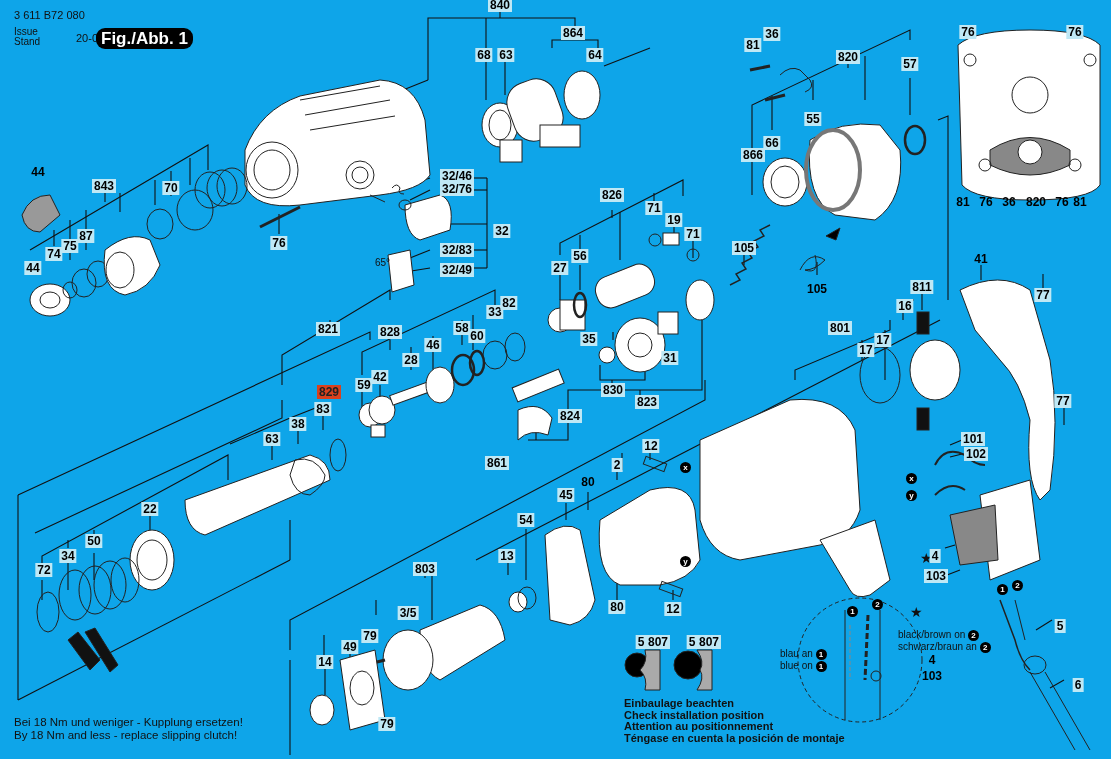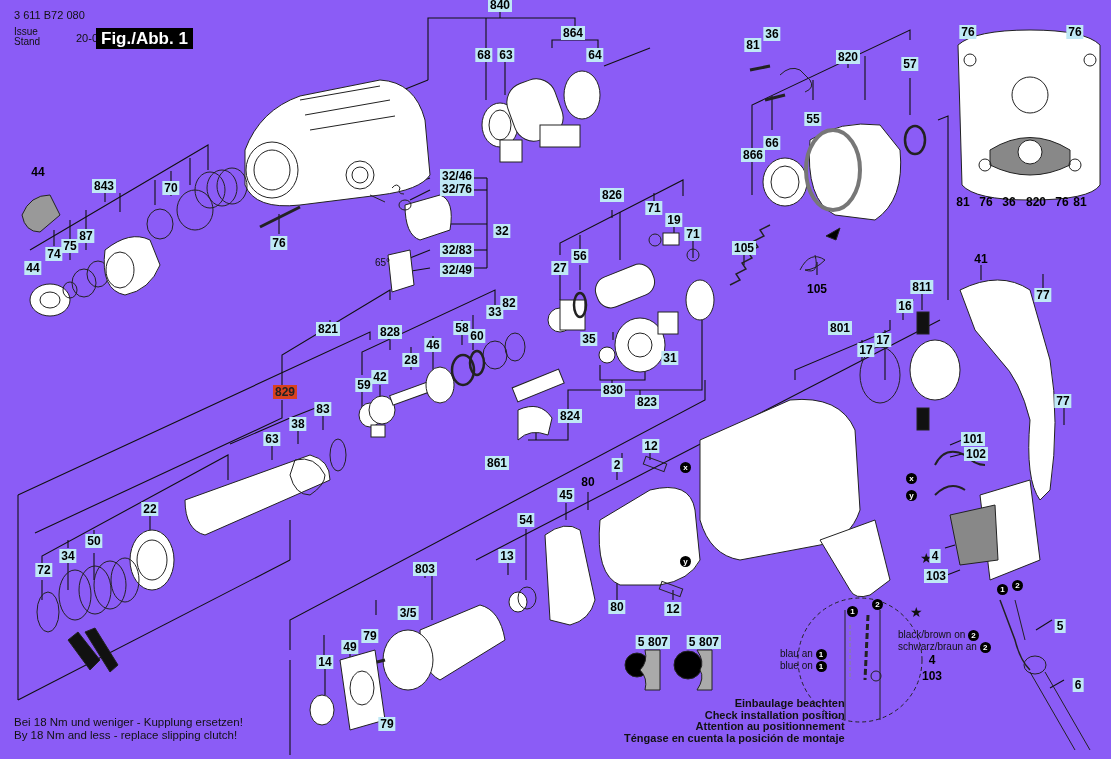--- a/index.html
+++ b/index.html
@@ -1,30 +1,30 @@
 <!DOCTYPE html>
 <html><head>
 <meta charset="utf-8">
 <style>
   html,body{margin:0;padding:0;background:#fff;}
-  #root{position:relative;width:1111px;height:759px;overflow:hidden;background:#8b5cf6;font-family:"Liberation Sans",sans-serif;color:#111;}
+  #root{position:relative;width:1111px;height:759px;overflow:hidden;background:#0ea5e9;font-family:"Liberation Sans",sans-serif;color:#111;}
   svg.diagram{position:absolute;left:0;top:0;width:1111px;height:759px;}
   .t{position:absolute;font-family:"Liberation Sans",sans-serif;white-space:nowrap;}
   .header-code{left:14px;top:9px;font-size:11px;}
   .issue{left:14px;top:27px;font-size:10px;line-height:10px;}
   .issue-date{left:52px;top:32px;font-size:11px;margin-left:24px;}
-  .fig{left:96px;top:28px;font-size:17px;font-weight:bold;background:#000;color:#fff;padding:1px 5px;line-height:19px;}
+  .fig{left:96px;top:28px;font-size:17px;font-weight:bold;background:#000;color:#fff;padding:1px 5px;line-height:19px;border-radius:9px;}
   .mods{left:14px;top:65px;font-size:11px;line-height:11.5px;}
   .clutch{left:14px;top:690px;font-size:11.5px;line-height:12.5px;}
   .clutch2{left:14px;top:716px;font-size:11.5px;line-height:12.5px;}
-  .install{left:624px;top:698px;font-size:11px;font-weight:bold;line-height:11.5px;text-align:right;}
+  .install{left:624px;top:698px;font-size:11px;font-weight:bold;line-height:11.5px;}
   .loctite{left:906px;top:722px;font-size:11.5px;line-height:13px;}
   .wire{font-size:10px;line-height:11px;}
   .lbl{position:absolute;font-family:"Liberation Sans",sans-serif;font-weight:bold;font-size:12px;line-height:14px;padding:0 2px;background:#bfe8f5;color:#000;transform:translate(-50%,-50%);white-space:nowrap;}
-  .lbl.red{background:#d9411e;color:#222;}
+  .lbl.red{background:#d9411e;color:#222;margin-left:44px;}
   .lbl.plain{background:transparent;}
   .num{display:inline-block;width:11px;height:11px;border-radius:50%;background:#000;color:#fff;font-size:8px;font-weight:bold;text-align:center;line-height:11px;vertical-align:middle;}
 </style>
 </head>
 <body>
 
 <div id="root">
 
   <svg class="diagram" viewBox="0 0 1111 759" fill="none" stroke="#111" stroke-width="1.1">
 

